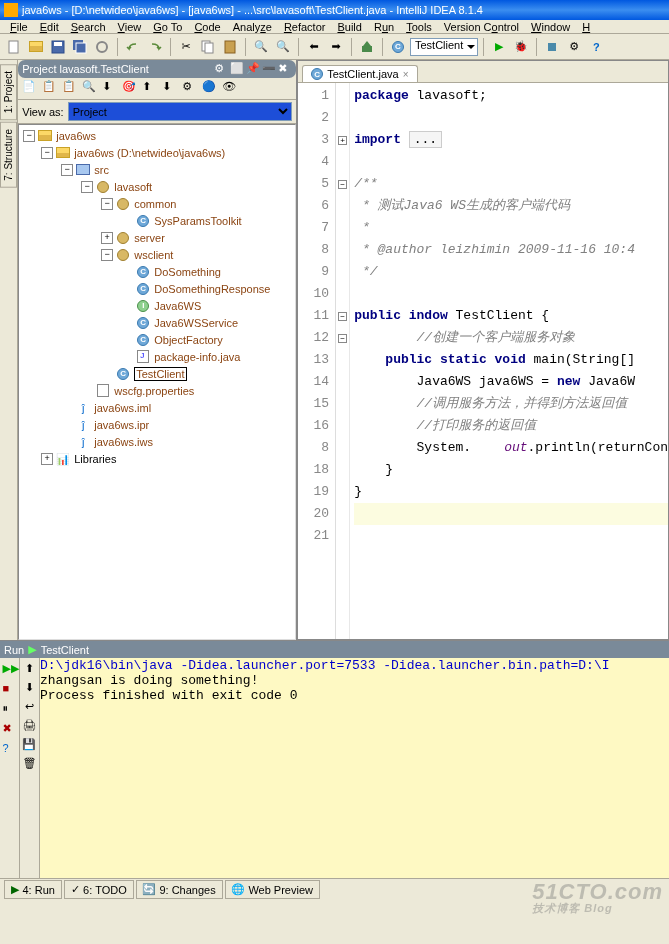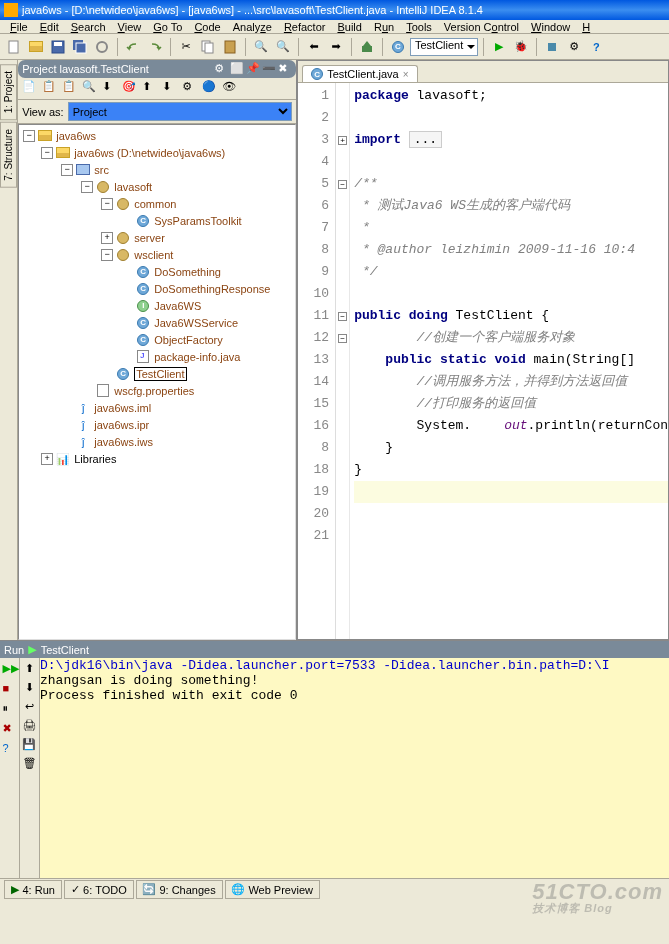--- a/index.html
+++ b/index.html
@@ -19,21 +19,21 @@
 .leftbar { width: 20px; background: #ece9d8; border-right: 1px solid #aca899; display: flex; flex-direction: column; align-items: center; padding-top: 4px; }
 .leftbar .vtab { writing-mode: vertical-rl; transform: rotate(180deg); font-size: 10px; padding: 6px 2px; border: 1px solid #aca899; background: #ece9d8; margin-bottom: 2px; cursor: default; }
 
 .project { width: 307px; background: #ece9d8; border-right: 1px solid #888; display: flex; flex-direction: column; }
 .proj-header { background: #7a8a99; color: #fff; height: 18px; display: flex; align-items: center; padding: 0 4px; font-size: 11px; border-radius: 7px; }
 .proj-header .spacer { flex: 1; }
 .proj-header .hbtn { width: 14px; height: 14px; margin-left: 2px; }
 .proj-toolbar { background: #ece9d8; border-bottom: 1px solid #aca899; height: 22px; display: flex; align-items: center; padding: 0 4px; gap: 3px; }
 .ptbtn { width: 17px; height: 17px; }
 .viewas { background: #ece9d8; border-bottom: 1px solid #aca899; height: 24px; display: flex; align-items: center; padding: 0 4px; gap: 4px; }
-.viewas select { flex: 1; height: 19px; font-size: 11px; background: #3b82f6; border: 1px solid #7f9db9; }
+.viewas select { flex: 1; height: 19px; font-size: 11px; background: #1d4ed8; border: 1px solid #7f9db9; }
 
 .tree { flex: 1; background: #fff; border: 1px inset #ddd; overflow: auto; padding: 2px; font-size: 11px; position: relative; }
 .tree-row { display: flex; align-items: center; height: 17px; white-space: nowrap; }
 .tree-row .exp { width: 12px; height: 12px; border: 1px solid #888; display: inline-flex; align-items: center; justify-content: center; font-size: 9px; line-height: 1; margin-right: 2px; background: #fff; cursor: default; }
 .tree-row .noexp { width: 14px; }
 .tree-row .ticon { width: 16px; height: 14px; margin-right: 3px; display: inline-flex; align-items: center; justify-content: center; }
 .tree-row .label { color: #8b4513; }
 .tree-row.selected { }
 .tree-row.selected .label { border: 1px solid #000; background: #fff; padding: 0 1px; }
 .folder { width: 14px; height: 11px; background: #fcd867; border: 1px solid #c9a227; }
@@ -427,23 +427,24 @@
           <div><span class="kw">package</span> lavasoft;</div>
           <div></div>
           <div><span class="kw">import</span> <span class="boxed">...</span></div>
           <div></div>
           <div><span class="cm">/**</span></div>
           <div><span class="cm"> * 测试Java6 WS生成的客户端代码</span></div>
           <div><span class="cm"> *</span></div>
           <div><span class="cm"> * @author leizhimin 2009-11-16 10:4</span></div>
           <div><span class="cm"> */</span></div>
           <div></div>
-          <div><span class="kw">public doing</span> TestClient {</div>
+          <div><span class="kw">public indow</span> TestClient {</div>
           <div><span class="cm">        //创建一个客户端服务对象</span></div>
           <div><span class="kw">    public static void</span> main(String[]</div>
+          <div>        Java6WS java6WS = <span class="kw">new</span> Java6W</div>
           <div><span class="cm">        //调用服务方法，并得到方法返回值</span></div>
           <div><span class="cm">        //打印服务的返回值</span></div>
           <div>        System.<span class="fn" style="color: rgb(102, 14, 122);">out</span>.println(returnCon</div>
           <div>    }</div>
           <div>}</div>
           <div class="hl"></div>
         </div>
     </div>
   </div>
 </div>

